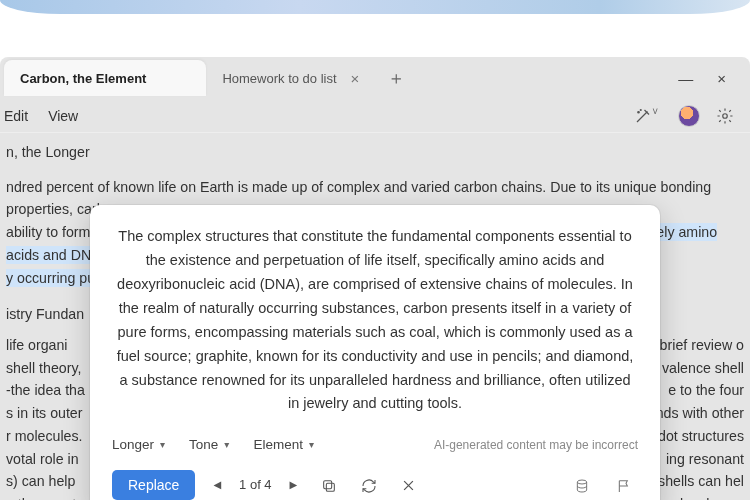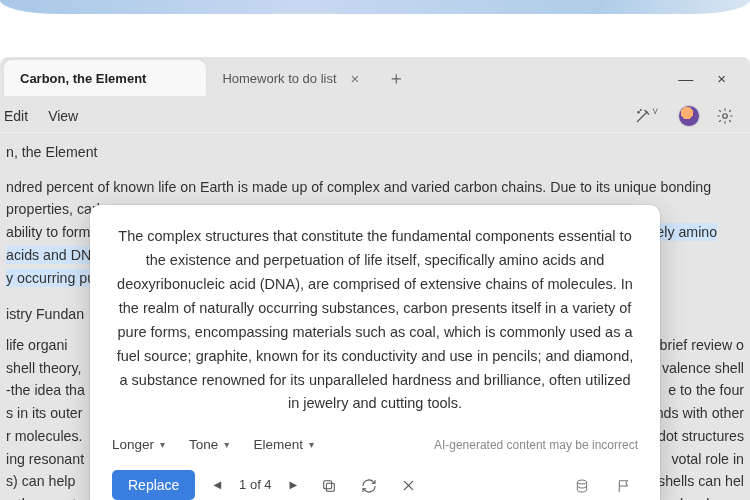--- a/index.html
+++ b/index.html
@@ -199,21 +199,21 @@
       <span>
         <svg width="18" height="18" viewBox="0 0 24 24" fill="none" stroke="#555" stroke-width="1.6">
             <circle cx="12" cy="12" r="3"></circle>
             <path d="M12 2v3M12 19v3M4.2 4.2l2.1 2.1M17.7 17.7l2.1 2.1M2 12h3M19 12h3M4.2 19.8l2.1-2.1M17.7 6.3l2.1-2.1"></path>
           </svg>
       </span>
     </div>
   </div>
 
   <div class="doc-area">
-    <div class="doc-title">n, the Element</div>
+    <div class="doc-title">n, the Longer</div>
 
     <div class="para">
       <span>ndred percent of known life on Earth is made up of complex and varied carbon chains. Due to its unique bonding properties, carbon</span><br>
       <span>ability to form long chains of molecules. </span><span class="highlight">These long chains make up the core building blocks of life, namely amino acids and DNA.</span><br>
       <span class="highlight">y occurring pure carbon takes several forms, including coal, graphite, and diamond.</span>
     </div>
 
     <div class="section-head">istry Fundan</div>
 
     <div class="para">
@@ -231,22 +231,22 @@
         </div>
       <div style="display:flex;justify-content:space-between">
           <span>s in its outer</span>
           <span>onds with other</span>
         </div>
       <div style="display:flex;justify-content:space-between">
           <span>r molecules.</span>
           <span>is dot structures</span>
         </div>
       <div style="display:flex;justify-content:space-between">
+          <span>votal role in</span>
           <span>ing resonant</span>
-          <span>votal role in</span>
         </div>
       <div style="display:flex;justify-content:space-between">
           <span>s) can help</span>
           <span>rbital shells can hel</span>
         </div>
       <div style="display:flex;justify-content:space-between">
           <span>e the eventu</span>
           <span>ise a molecule can</span>
         </div>
       <div style="display:flex;justify-content:space-between">

